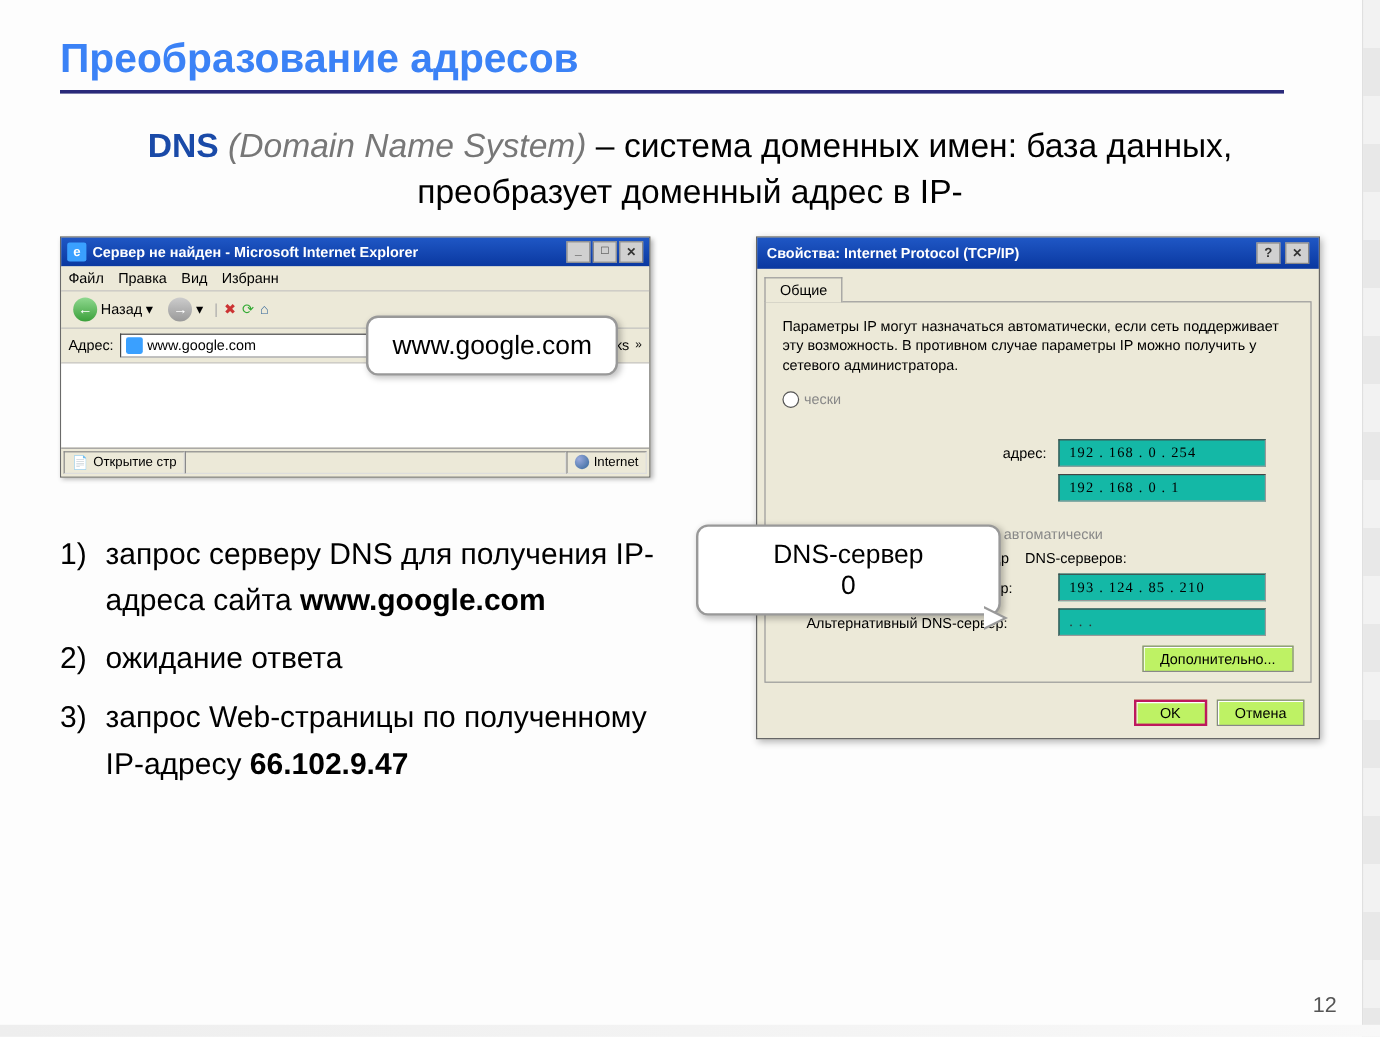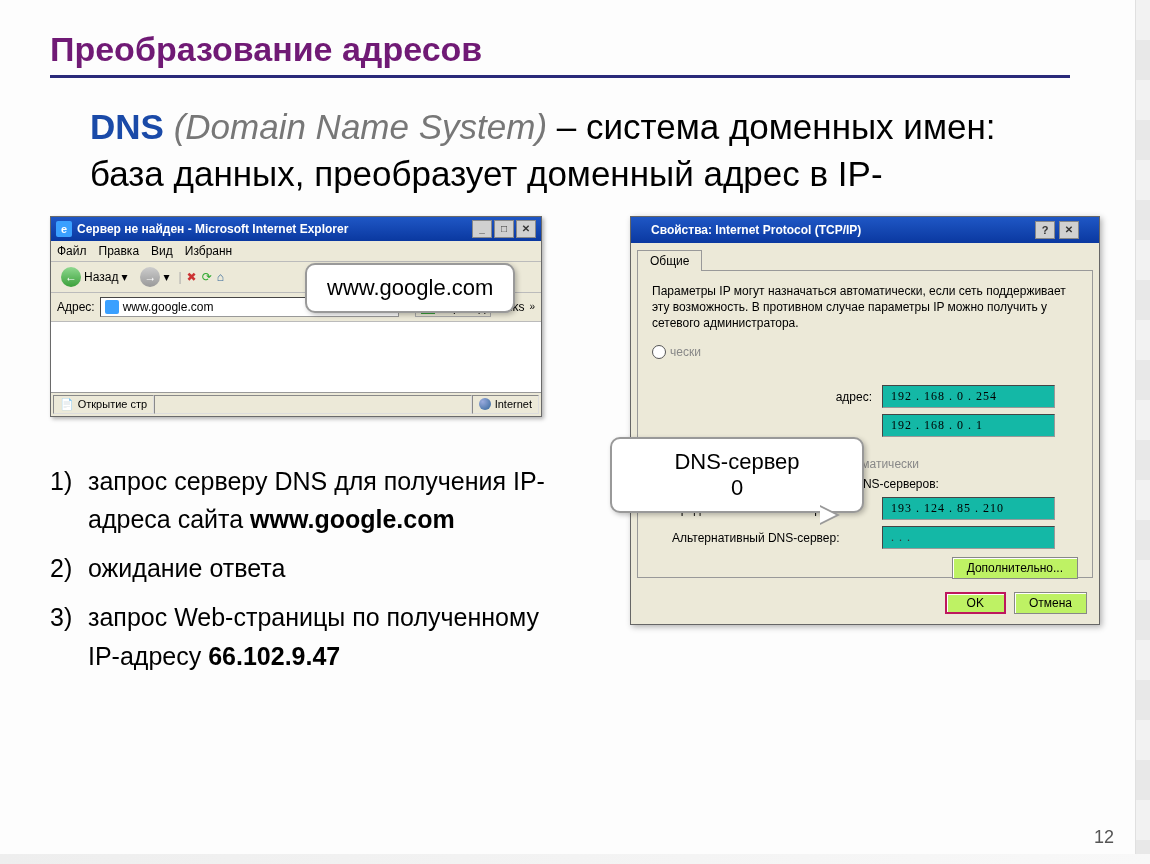--- a/index.html
+++ b/index.html
@@ -15,33 +15,33 @@
   .slide {
     width: 1150px;
     height: 864px;
     padding: 30px 50px 20px 50px;
     box-sizing: border-box;
     position: relative;
   }
   .title {
     font-size: 34px;
     font-weight: bold;
-    color: #701a75;
+    color: #3b82f6;
     margin-bottom: 6px;
   }
   .title-underline {
     width: 1020px;
     height: 3px;
     background: #2a2a7a;
     margin-bottom: 25px;
   }
   .intro {
-    font-size: 35px;
+    font-size: 28px;
     line-height: 1.35;
-    text-align: left;
+    text-align: center;
     padding: 0 40px 0 40px;
   }
   .intro .dns { color: #1a4aa8; font-weight: bold; }
   .intro .italic { font-style: italic; color: #777;}
   .content-row {
     display: flex;
     margin-top: 18px;
     gap: 60px;
     align-items: flex-start;
   }
@@ -111,21 +111,21 @@
     position: absolute;
     background: #fff;
     border: 2px solid #999;
     border-radius: 10px;
     padding: 10px 20px;
     font-size: 22px;
     text-align: center;
     box-shadow: 2px 2px 5px rgba(0,0,0,0.25);
   }
   .callout1 { left: 305px; top: 263px; }
-  .callout2 { left: 610px; top: 437px; width: 210px; }
+  .callout2 { left: 580px; top: 437px; width: 210px; }
   .callout2-tail {
     position:absolute; left: 820px; top: 505px;
     width:0;height:0;border-left:20px solid #999;border-top:10px solid transparent;border-bottom:10px solid transparent;
   }
   .callout2-tail::after {
     content:"";position:absolute;left:-20px;top:-8px;width:0;height:0;
     border-left:16px solid #fff;border-top:8px solid transparent;border-bottom:8px solid transparent;
   }
 
   
@@ -142,28 +142,28 @@
   
   .dialog {
     width: 490px;
     background: #ece9d8;
     border: 1px solid #666;
     font-size: 12px;
     box-shadow: 2px 2px 6px rgba(0,0,0,0.3);
   }
   .dlg-title {
     background: linear-gradient(180deg,#1f57c5,#0a38a0);
-    color:#fff;padding:4px 20px;display:flex;align-items:center;font-weight:bold;
+    color:#fff;padding:4px 8px;display:flex;align-items:center;font-weight:bold;
   }
   .dlg-title .qm { margin-left:auto; margin-right:4px; width:18px;height:16px;background:#d0d0d0;border:1px solid #888;
     display:flex;align-items:center;justify-content:center;font-size:11px;color:#333;}
   .tab-area { padding: 6px; }
   .tab-label { display:inline-block; background:#ece9d8; border:1px solid #999;
     border-bottom: none; padding: 3px 12px; position:relative; top:1px;}
-  .tab-body { border:1px solid #999; background:#ece9d8; padding: 12px 14px 2px 14px;}
+  .tab-body { border:1px solid #999; background:#ece9d8; padding: 12px 14px 12px 14px;}
   .info-text { font-size: 12px; line-height: 1.35; margin-bottom: 14px;}
   .radio-row { display:flex; align-items:center; gap:6px; margin: 6px 0;}
   .radio-circle { width:12px;height:12px;border-radius:50%;border:1px solid #555;background:#fff;
     display:flex;align-items:center;justify-content:center;}
   .radio-circle.selected::after { content:"";width:6px;height:6px;border-radius:50%;background:#333;}
   .disabled { color:#888;}
   .field-row { display:flex; align-items:center; margin: 6px 0 6px 20px; gap:10px;}
   .field-label { width: 200px; font-size:12px;}
   .ip-input { background:#14b8a6; border:1px inset #999; padding:3px 8px; font-family:Liberation Serif, serif;
     font-size:12px; width: 155px; letter-spacing:1px;}

